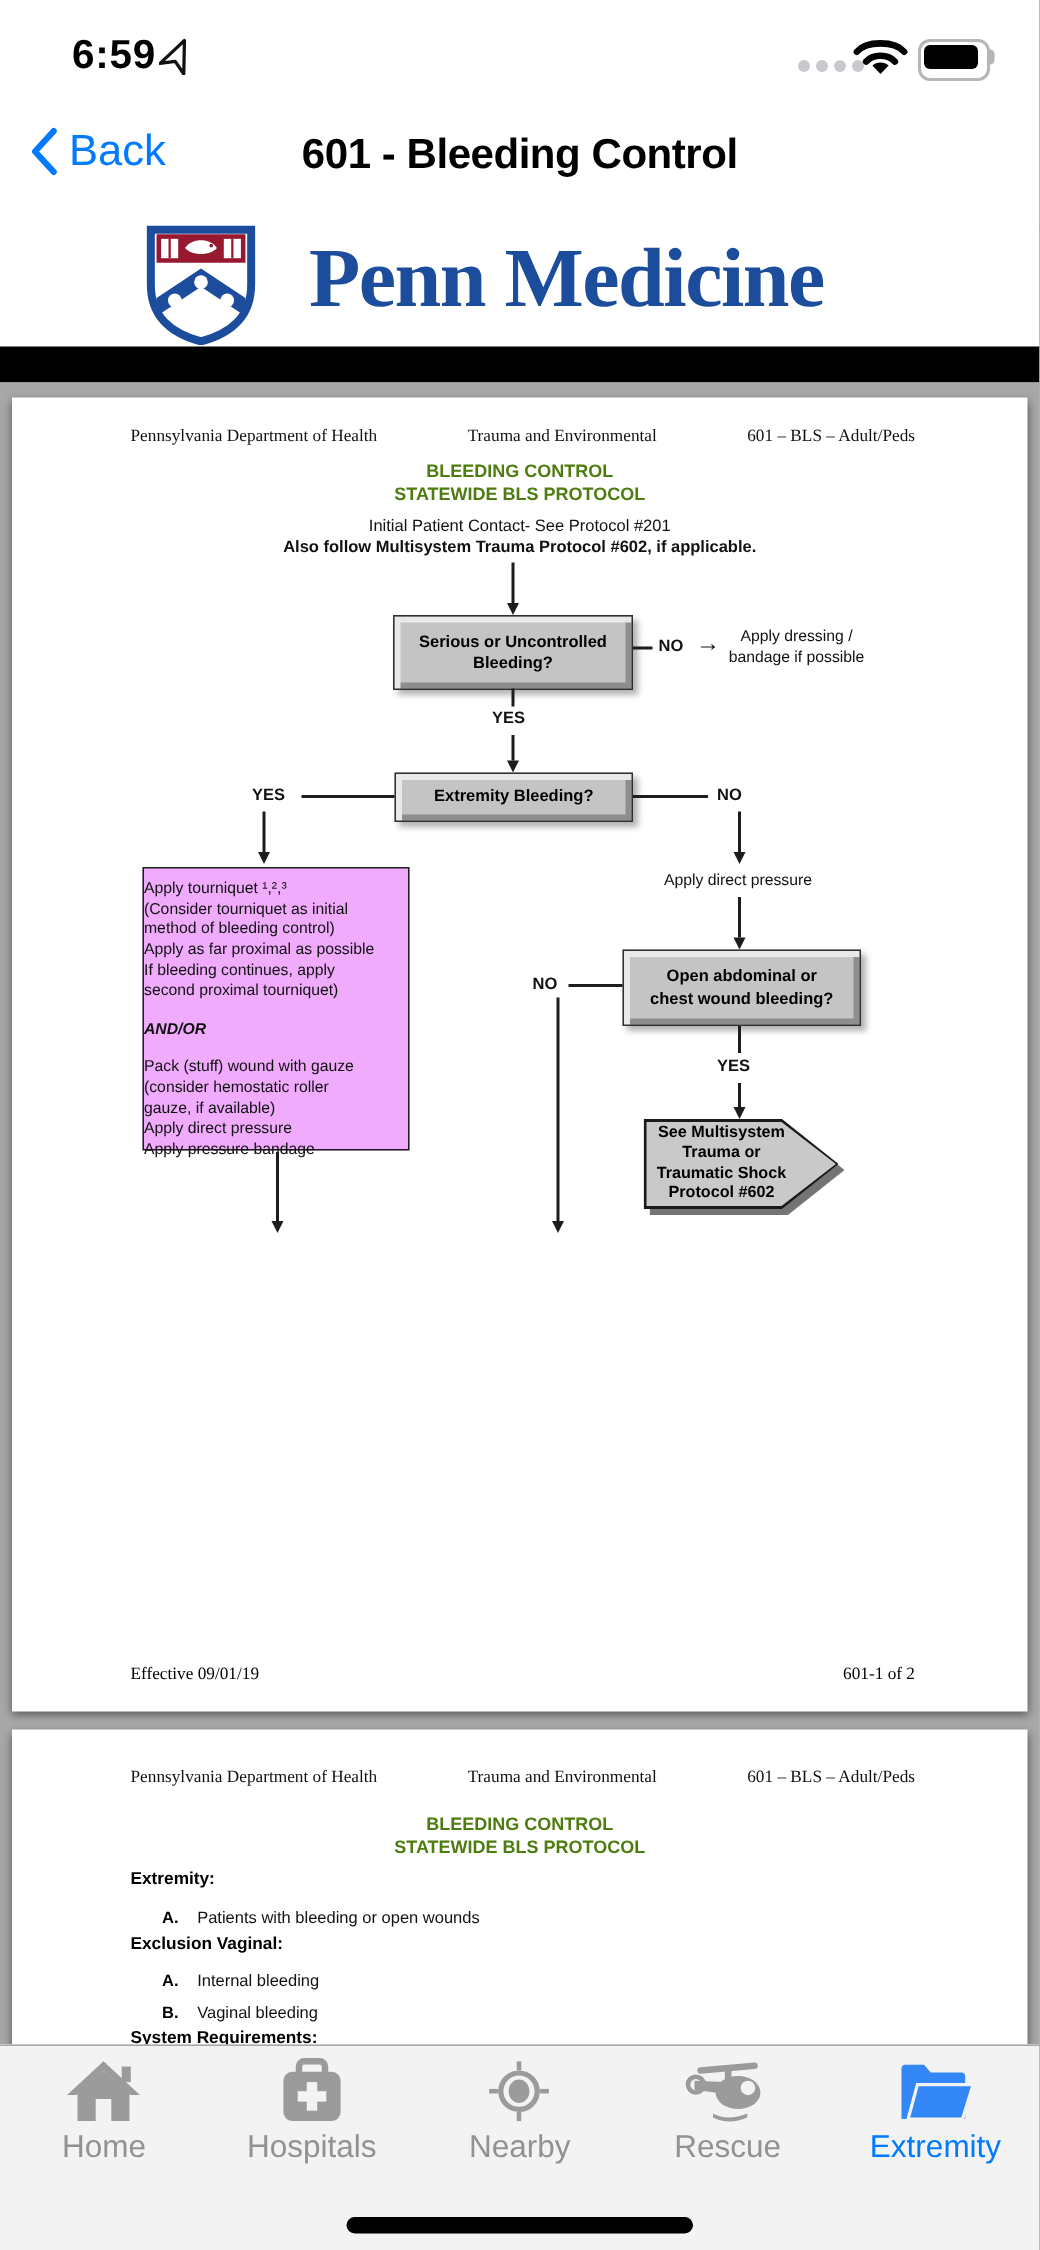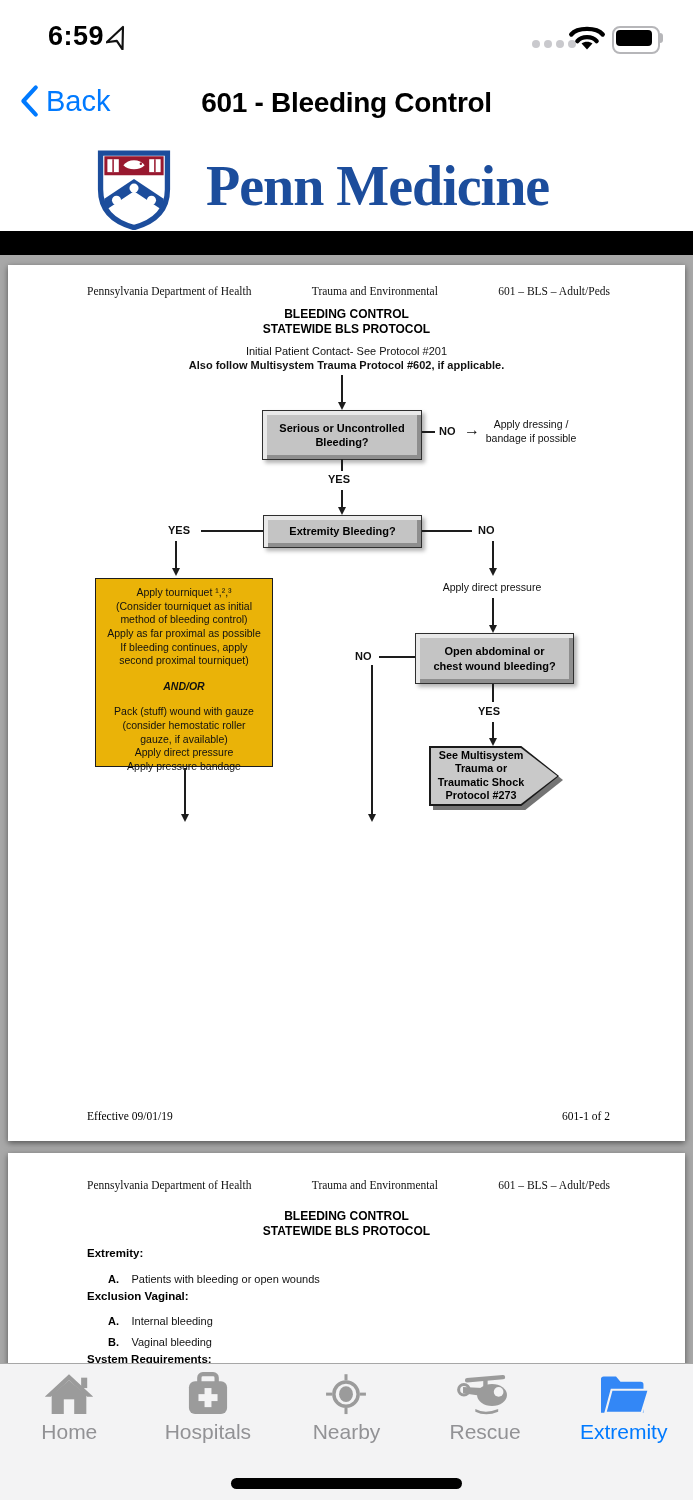--- a/index.html
+++ b/index.html
@@ -22,30 +22,30 @@
   #penn-header{position:absolute;top:148px;left:0;width:693px;height:83px;background:#fff;overflow:hidden;}
   .wordmark{font-family:"Liberation Serif",serif;font-size:56px;color:#1c4d9c;letter-spacing:-1px;font-weight:bold;}
 
   #black-bar{position:absolute;top:231px;left:0;width:693px;height:24px;background:#000;}
 
   
   #pdf-viewer{position:absolute;top:255px;left:0;width:693px;height:1108px;background:#a8a8a8;overflow:hidden;}
   .page{position:absolute;left:8px;width:677px;background:#fff;box-shadow:0 2px 6px rgba(0,0,0,.5);}
   .doc-hdr{position:absolute;left:0;right:0;display:flex;justify-content:space-between;
            padding:0 75px 0 79px;font-size:11.5px;color:#111;}
-  .doc-title{font-size:12px;font-weight:bold;color:#000000;}
+  .doc-title{font-size:12px;font-weight:bold;color:#4d7c0f;}
   .doc-small{font-size:11px;color:#111;}
   .fc-text{font-size:10.5px;color:#111;line-height:1.3;}
   .lbl{font-size:11px;font-weight:bold;color:#111;}
 
   .box3d{background:#c4c4c4;border:1.5px solid #2f2f2f;
          box-shadow:inset 4px 4px 0 #e9e9e9,inset -4px -4px 0 #8e8e8e,3px 3px 4px rgba(0,0,0,.3);
          display:flex;align-items:center;justify-content:center;text-align:center;
          font-weight:bold;font-size:11px;line-height:1.3;color:#000;}
-  .boxw{background:#eab308;border:1.3px solid #1d1d1d;text-align:center;color:#111;}
+  .boxw{background:#f0abfc;border:1.3px solid #1d1d1d;color:#111;}
 
   .vl{position:absolute;width:1.5px;background:#1d1d1d;}
   .hl{position:absolute;height:1.5px;background:#1d1d1d;}
   .arr-d{position:absolute;width:0;height:0;border-left:4.5px solid transparent;
          border-right:4.5px solid transparent;border-top:8px solid #1d1d1d;margin-left:-4px;}
   .pent{clip-path:polygon(0 0,71% 0,100% 50%,71% 100%,0 100%);position:absolute;}
 
   
   .h-bold{font-size:11.5px;font-weight:bold;color:#000;}
   .li-letter{font-size:11px;font-weight:bold;color:#000;}
@@ -189,21 +189,21 @@
       <div class="abs lbl" style="left:470px;top:440px;">YES</div>
       <div class="vl" style="left:484px;top:457px;height:16px;"></div>
       <div class="arr-d" style="left:485px;top:473px;"></div>
 
       <div class="abs" style="left:421px;top:481px;width:130px;height:60px;filter:drop-shadow(4px 4px 0 rgba(70,70,70,.75));">
         <div class="pent" style="left:0;top:0;width:130px;height:60px;background:#1a1a1a;"></div>
         <div class="pent" style="left:1.7px;top:1.7px;width:126.6px;height:56.6px;background:#c9c9c9;"></div>
         <div class="abs ml" style="left:0;top:3px;width:104px;text-align:center;font-weight:bold;font-size:10.8px;line-height:1.25;color:#000;">See Multisystem
 Trauma or
 Traumatic Shock
-Protocol #273</div>
+Protocol #602</div>
       </div>
 
       <div class="vl" style="left:176px;top:503px;height:46px;"></div>
       <div class="arr-d" style="left:177px;top:549px;"></div>
 
 
       <div class="abs serif" style="left:79px;top:845px;font-size:11.5px;">Effective 09/01/19</div>
       <div class="abs serif" style="right:75px;top:845px;font-size:11.5px;">601-1 of 2</div>
     </div>
 

